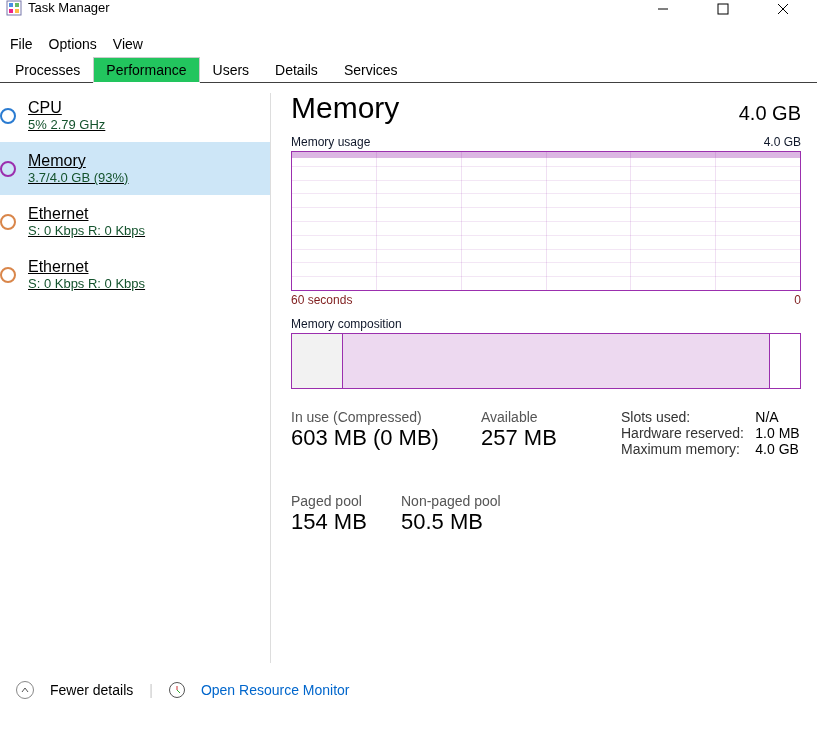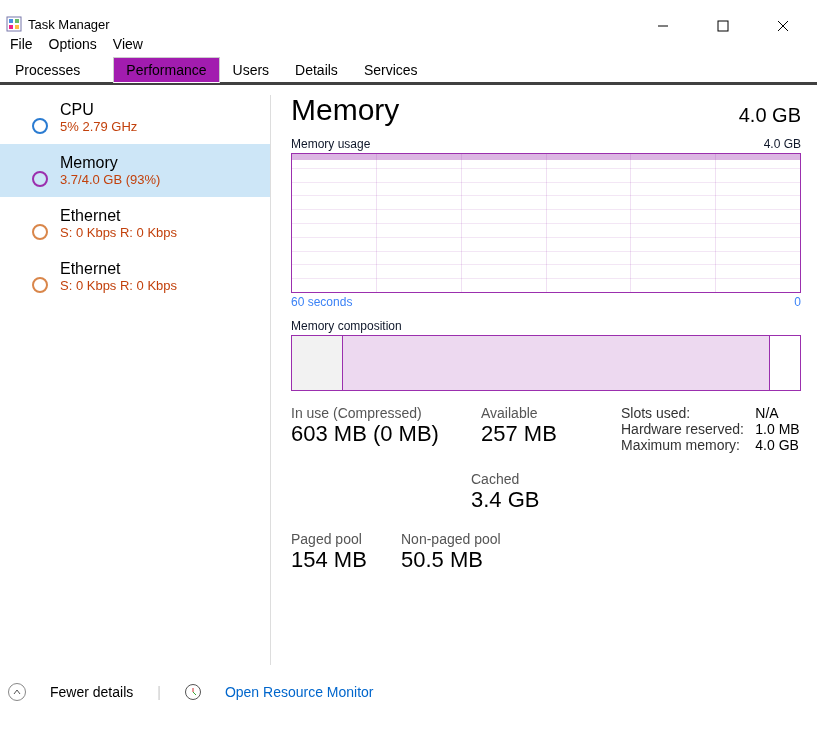--- a/index.html
+++ b/index.html
@@ -1,79 +1,79 @@
 <!DOCTYPE html>
 <html><head>
   <meta charset="utf-8">
   <style>
     * { box-sizing: border-box; font-family: "Segoe UI", Arial, sans-serif; }
     body { margin: 0; width: 817px; height: 738px; background: #fff; color: #000; font-size: 13px; }
 
     
-    .titlebar { display: flex; align-items: flex-end; height: 32px; padding: 0 6px; }
+    .titlebar { display: flex; align-items: flex-start; height: 32px; padding: 0 6px; }
     .titlebar .app-icon { width: 16px; height: 16px; margin-right: 6px; }
     .titlebar .title { flex: 1; font-size: 13px; }
     .win-controls { display: flex; gap: 20px; padding-right: 8px; }
     .win-controls span { width: 40px; text-align: center; cursor: default; }
     .win-controls svg { vertical-align: middle; }
 
     
     .menubar { display: flex; gap: 16px; padding: 4px 10px; font-size: 14px; }
     .menubar span { cursor: default; }
 
     
-    .tabs { display: flex; border-bottom: 3px solid #404040; padding: 0 0 0 2px; }
+    .tabs { display: flex; border-bottom: 1px solid #404040; padding: 0 0 0 2px; }
     .tab { padding: 4px 12px; font-size: 14px; border: 1px solid transparent; position: relative; top: 1px; cursor: default; }
-    .tab.active { border: 1px solid #ccc; border-bottom: 1px solid #fff; background: #a21caf; margin-left: 20px; }
+    .tab.active { border: 1px solid #ccc; border-bottom: 1px solid #fff; background: #22c55e; }
 
     
     .content { display: flex; height: 590px; }
     .sidebar { width: 270px; padding-top: 6px; }
-    .side-item { display: flex; align-items: flex-end; padding: 10px 12px 10px 32px; cursor: default; }
+    .side-item { display: flex; align-items: center; padding: 10px 12px 10px 0; cursor: default; text-decoration: underline; }
     .side-item.selected { background: #cde6f7; }
     .side-circle { width: 16px; height: 16px; border: 2px solid; border-radius: 50%; margin-right: 12px; flex-shrink: 0; }
     .side-circle.cpu { border-color: #2a7bd1; }
     .side-circle.mem { border-color: #9b2fae; }
     .side-circle.eth { border-color: #d9864a; }
     .side-texts { display: flex; flex-direction: column; }
     .side-label { font-size: 16px; }
-    .side-sub { font-size: 13px; color: #c2410c; }
+    .side-sub { font-size: 13px; color: #14532d; }
 
     .divider-v { width: 1px; background: #ddd; margin-top: 10px; margin-bottom: 10px; }
 
     .main { flex: 1; padding: 8px 16px 0 20px; position: relative; }
     .main-header { display: flex; align-items: flex-end; justify-content: space-between; }
     .main-title { font-size: 30px; font-weight: 400; }
     .main-capacity { font-size: 20px; }
 
     .chart-block { margin-top: 10px; }
     .chart-label-row { display: flex; justify-content: space-between; font-size: 12px; color: #0f172a; margin-bottom: 2px; }
     .usage-chart { height: 140px; border: 1px solid #9b2fae; position: relative; background: linear-gradient(to bottom, #fff 0%, #fff 100%); }
     .usage-top-band { position: absolute; left:0; right:0; top:0; height:6px; background: rgba(155,47,174,0.35); }
     .grid-v { position: absolute; top:0; bottom:0; width:1px; background: rgba(155,47,174,0.15); }
     .grid-h { position: absolute; left:0; right:0; height:1px; background: rgba(155,47,174,0.12); }
-    .chart-bottom-row { display: flex; justify-content: space-between; font-size: 12px; color: #3b82f6; margin-top: 2px; }
+    .chart-bottom-row { display: flex; justify-content: space-between; font-size: 12px; color: #7f1d1d; margin-top: 2px; }
 
     .comp-chart { height: 56px; border: 1px solid #9b2fae; display: flex; }
     .comp-seg { height:100%; }
     .comp-seg.sys { background: #f2f2f2; border-right:1px solid #9b2fae; }
     .comp-seg.inuse { background: rgba(155,47,174,0.18); border-right:1px solid #9b2fae; }
     .comp-seg.avail { background: #fff; }
 
-    .stats-grid { display: grid; grid-template-columns: 180px 130px auto auto; column-gap: 10px; row-gap: 2px; margin-top: 14px; font-size: 14px; }
+    .stats-grid { display: grid; grid-template-columns: 180px 130px auto auto; column-gap: 10px; row-gap: 2px; margin-top: 20px; font-size: 14px; }
     .stat-label { color: #555; font-size: 14px; }
     .stat-value { font-size: 22px; }
     .info-row { font-size: 14px; color:#333; }
     .info-val { font-size: 14px; }
 
     .stats-row2 { display: grid; grid-template-columns: 180px 130px; margin-top: 18px; }
     .stats-row3 { display: grid; grid-template-columns: 110px 150px; margin-top: 18px; }
 
     
-    .footer { display: flex; align-items: center; padding: 8px 8px; font-size: 14px; gap: 20px; }
+    .footer { display: flex; align-items: center; padding: 8px 16px; font-size: 14px; gap: 12px; }
     .footer .sep { color: #ccc; margin: 0 4px; }
     .link { color: #0066cc; cursor: default; }
     .chevron-icon { width:18px;height:18px; border:1px solid #888; border-radius:50%; display:inline-flex; align-items:center; justify-content:center; margin-right:4px; }
     .rm-icon { width:16px;height:16px; border:1px solid #555; border-radius:50%; display:inline-flex; align-items:center; justify-content:center; margin-right:4px; }
   </style>
 </head>
 <body>
 
 <div class="titlebar">
   <span class="app-icon">
@@ -211,24 +211,20 @@
       <div>
         <div class="info-val">N/A</div>
         <div class="info-val">1.0 MB</div>
         <div class="info-val">4.0 GB</div>
       </div>
     </div>
 
     <div class="stats-row2">
       <div>
       </div>
-      <div>
-        <div class="stat-label">Cached</div>
-        <div class="stat-value">3.4 GB</div>
-      </div>
     </div>
 
     <div class="stats-row3">
       <div>
         <div class="stat-label">Paged pool</div>
         <div class="stat-value">154 MB</div>
       </div>
       <div>
         <div class="stat-label">Non-paged pool</div>
         <div class="stat-value">50.5 MB</div>

